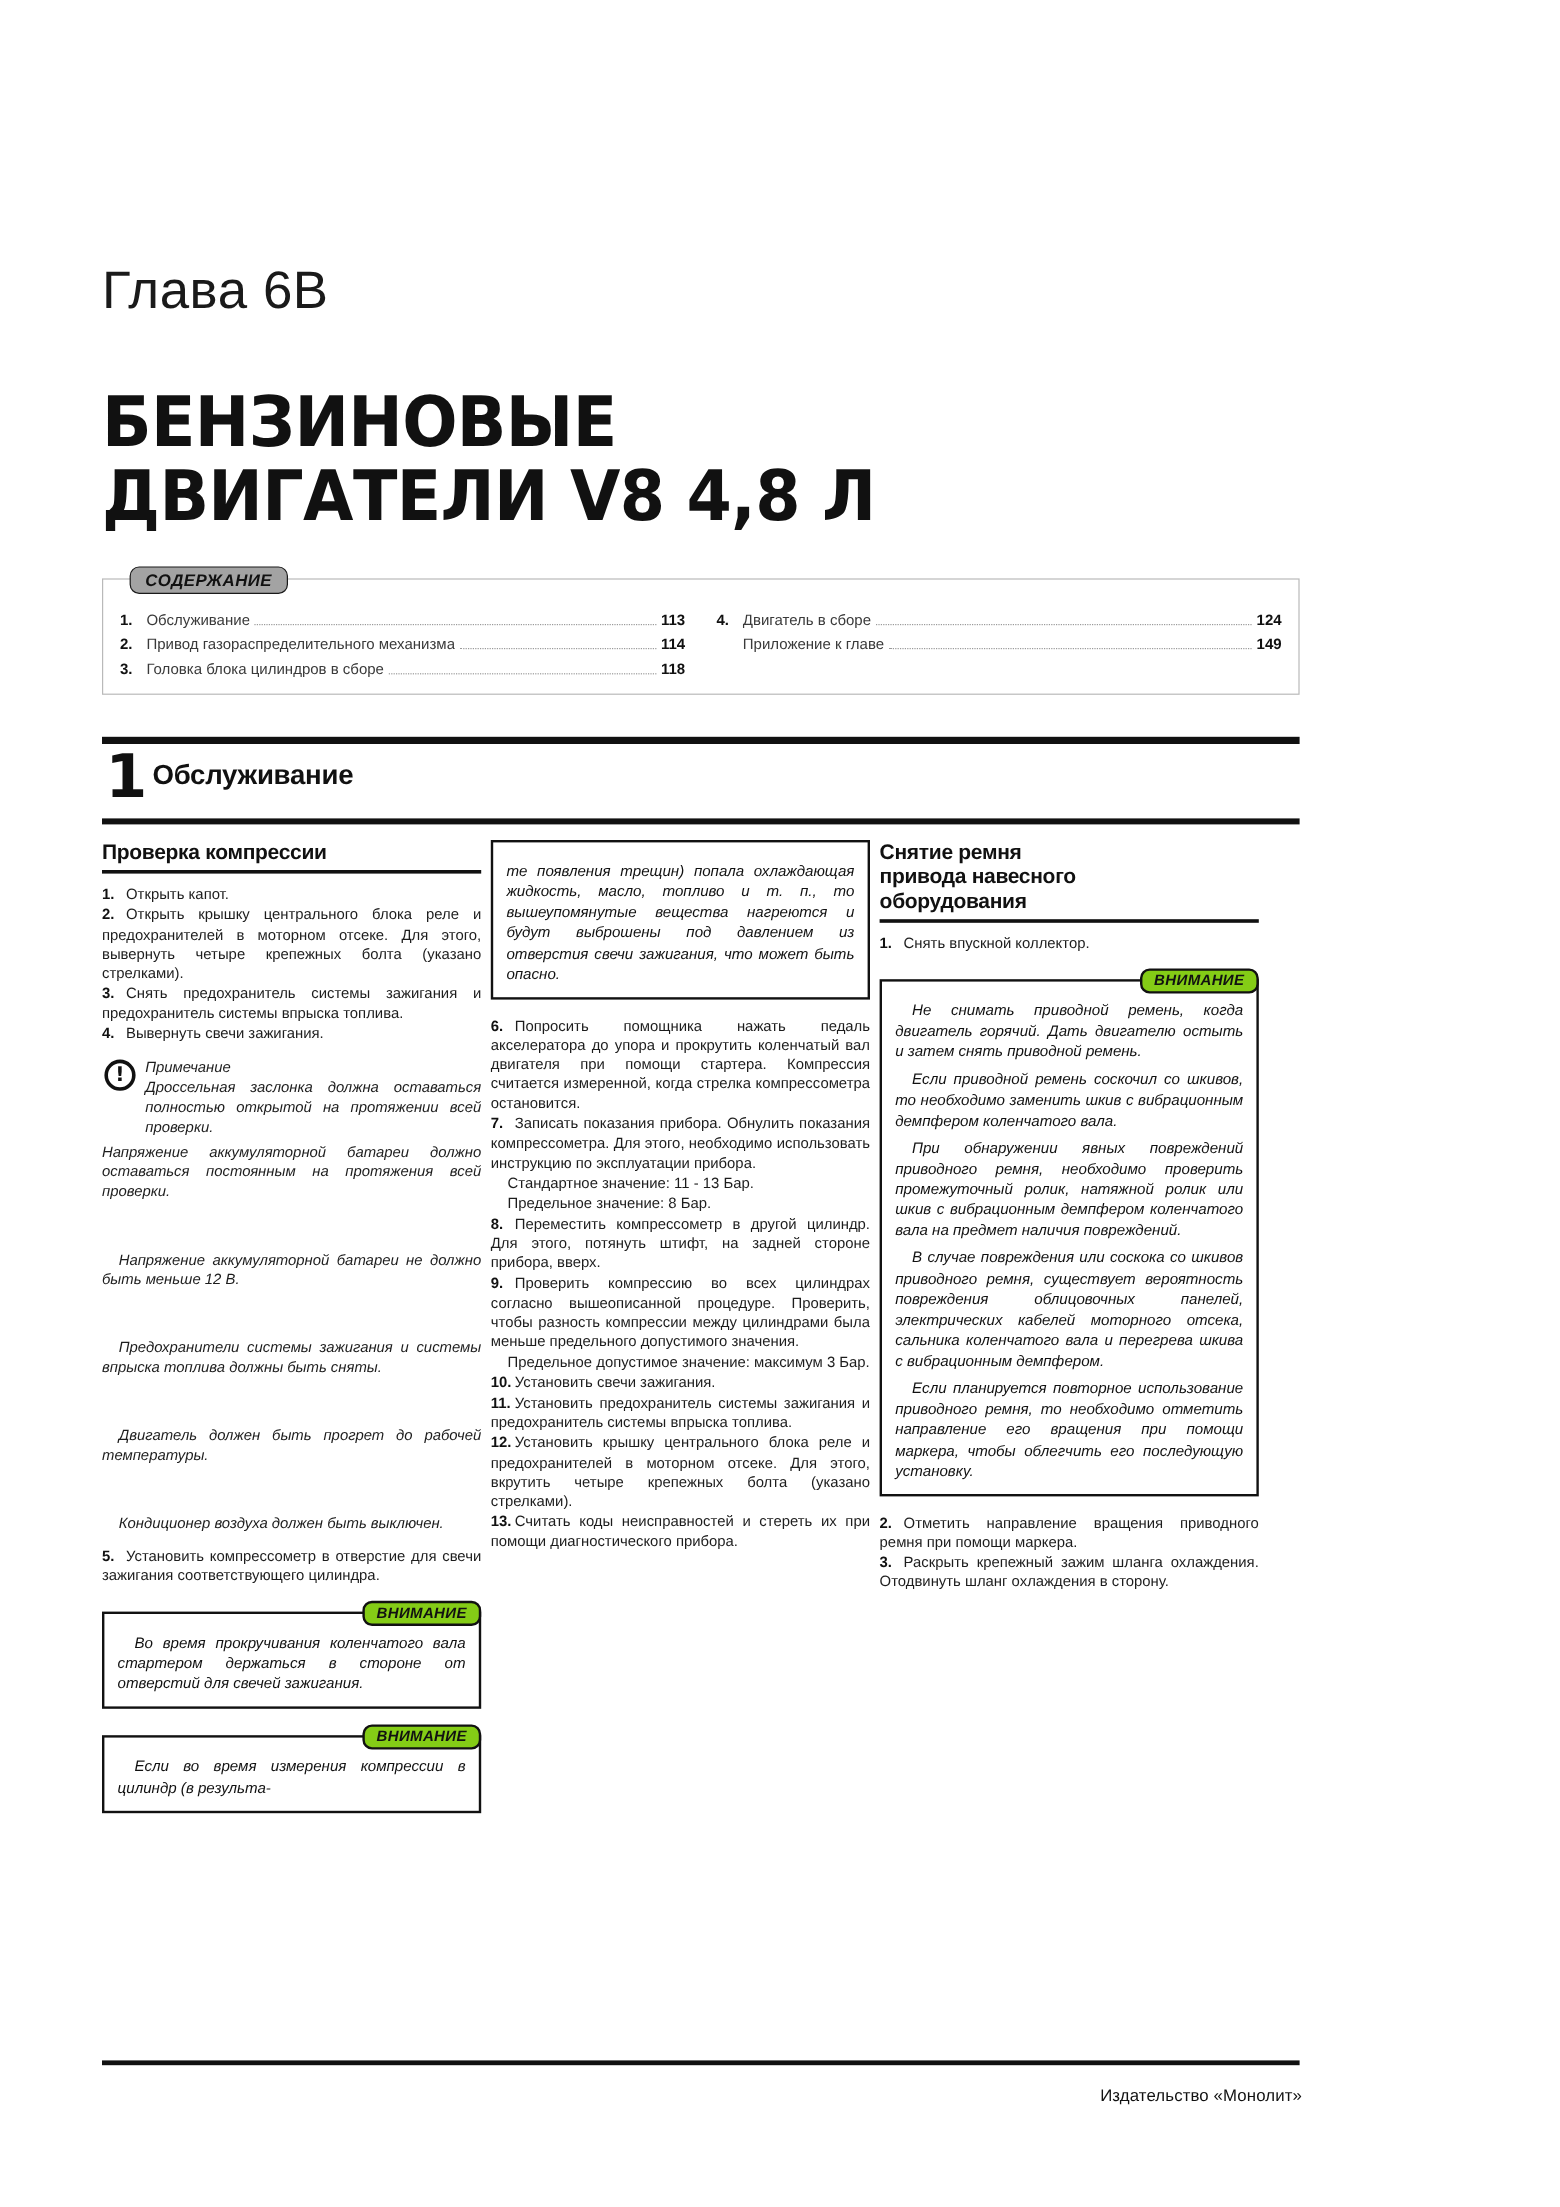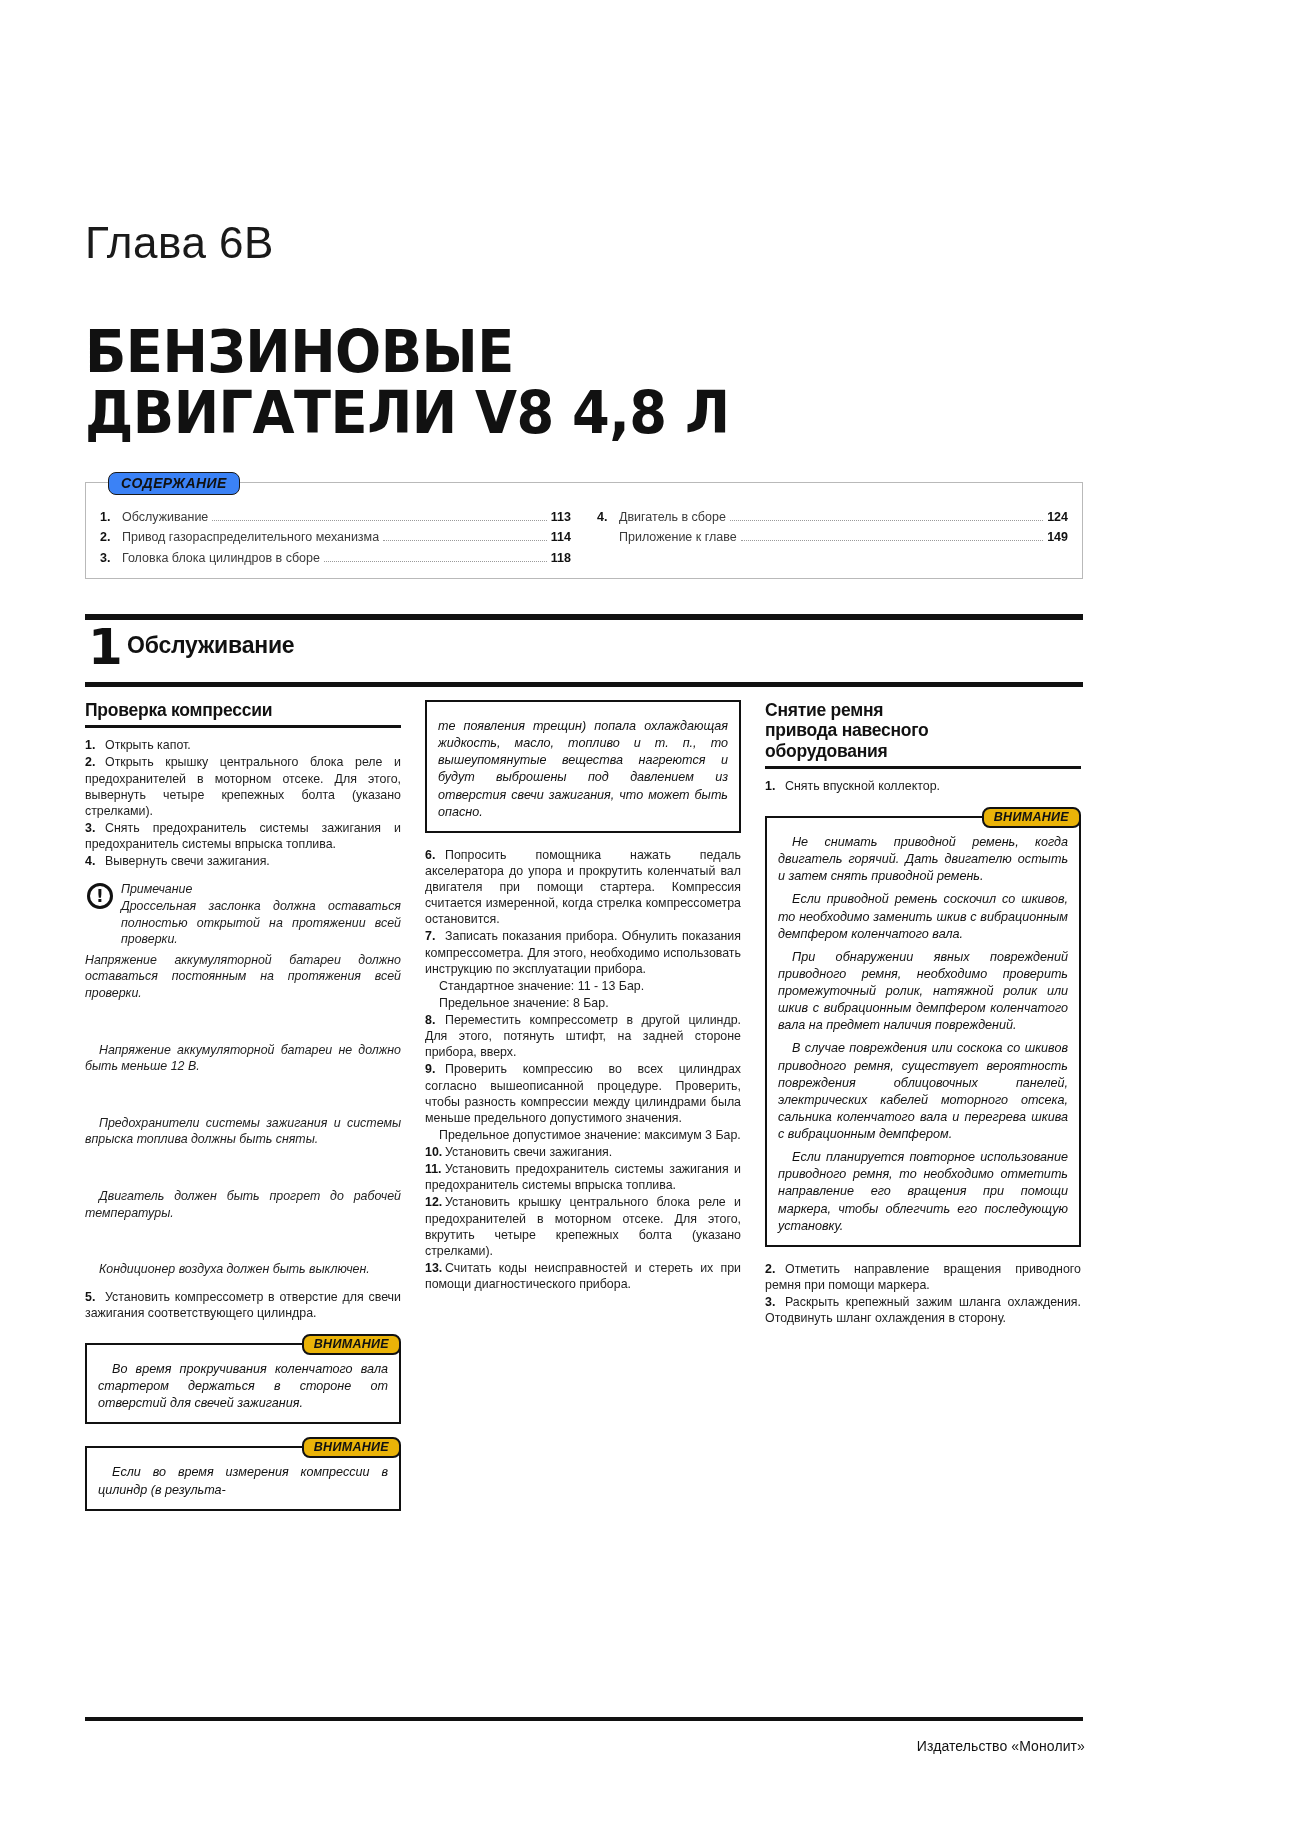--- a/index.html
+++ b/index.html
@@ -62,21 +62,21 @@
     width: 998px;
     border: 1px solid #b9b9b9;
     box-sizing: border-box;
     padding: 18px 14px 10px 14px;
     min-height: 85px;
   }
   .contents-tag {
     position: absolute;
     left: 22px;
     top: -11px;
-    background: #3b82f6;
+    background: #a3a3a3;
     border: 1.5px solid #1a1a1a;
     border-radius: 8px;
     padding: 2px 12px 3px 12px;
     font-size: 14px;
     font-weight: bold;
     font-style: italic;
     letter-spacing: 0.4px;
     color: #111;
   }
   .contents-cols {
@@ -164,21 +164,21 @@
     background: #111;
   }
 
   
   .body-cols {
     position: absolute;
     left: 0;
     top: 700px;
     width: 998px;
     display: flex;
-    gap: 24px;
+    gap: 8px;
   }
   .col {
     width: 316px;
     flex: 0 0 316px;
   }
   .col p, .col div { box-sizing: border-box; }
 
   .sub-head {
     font-size: 17.5px;
     font-weight: bold;
@@ -259,21 +259,21 @@
     position: relative;
     border: 2.5px solid #111;
     padding: 16px 11px 10px 11px;
     margin: 22px 0 14px 0;
     box-sizing: border-box;
   }
   .warn-tag {
     position: absolute;
     right: -2px;
     top: -11px;
-    background: #eab308;
+    background: #84cc16;
     border: 2px solid #111;
     border-radius: 8px;
     padding: 1px 10px 2px 10px;
     font-size: 12.5px;
     font-weight: bold;
     font-style: italic;
     letter-spacing: 0.3px;
     color: #111;
     white-space: nowrap;
   }

